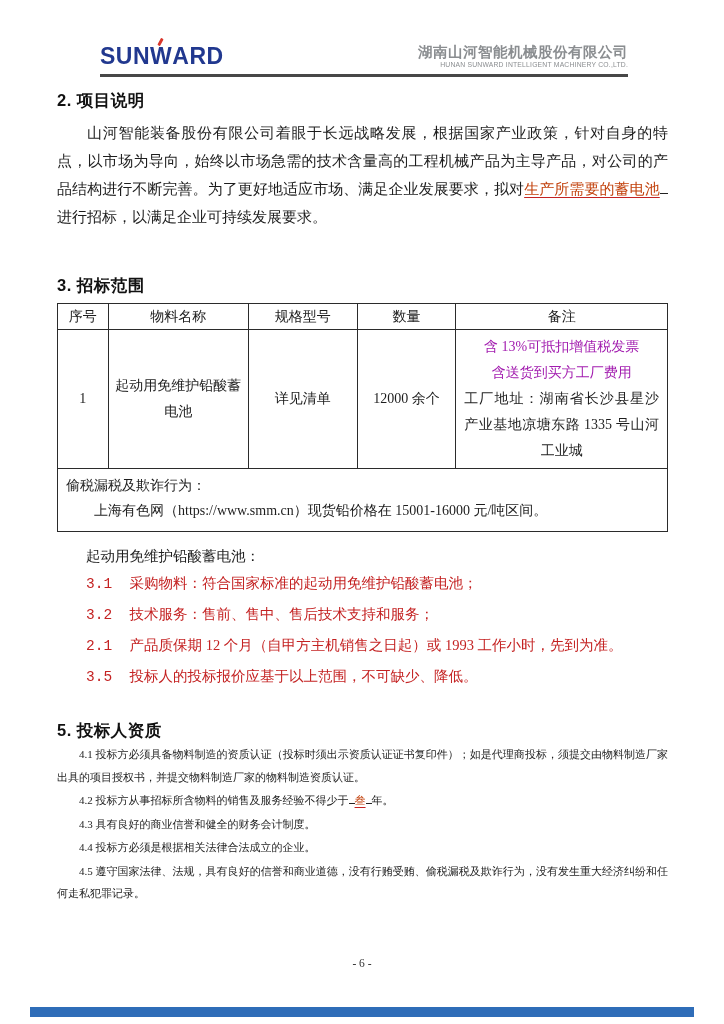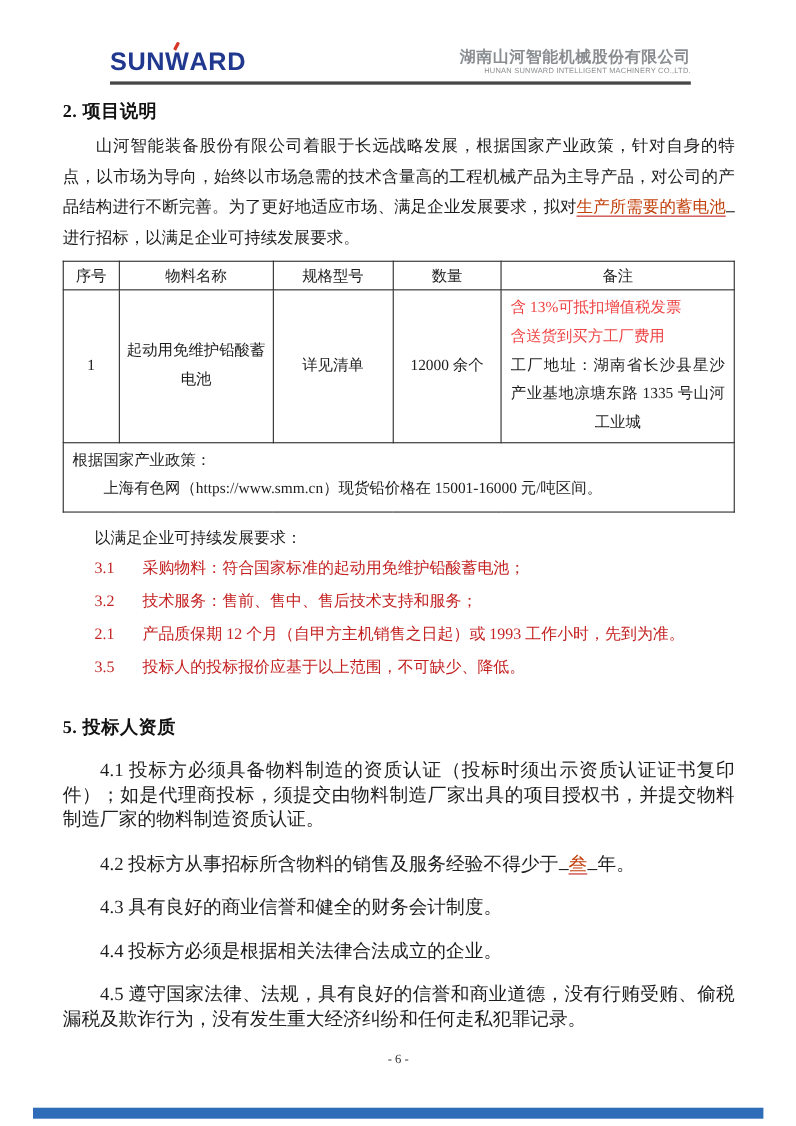--- a/index.html
+++ b/index.html
@@ -21,21 +21,21 @@
   .logo .accent { position:absolute; top:-7px; left:9px; width:3px; height:8px;
                   background:#d9362b; transform:rotate(28deg); border-radius:1px; }
   .company { text-align:right; color:#8a8d90; line-height:1.15; }
   .company .cn { font-family:Liberation Sans, sans-serif;
                  font-weight:bold; font-size:14.5px; letter-spacing:0.5px; }
   .company .en { font-size:6.8px; font-family:"Liberation Sans","DejaVu Sans",sans-serif;
                  letter-spacing:0.2px; }
   .header-rule { height:3px; background:#474747; border:none; margin:0 40px 0 43px; }
 
   
-  h2 { font-family:Liberation Serif, serif;
+  h2 { font-family:Liberation Sans, sans-serif;
        font-size:16.5px; font-weight:bold; color:#111; letter-spacing:0.5px; }
   .h2-s2 { margin-top:13px; }
   .h2-s3 { margin-top:44px; }
   .h2-s4 { margin-top:28px; }
 
   
   .para2 { margin-top:7px; font-size:15px; line-height:28px;
            text-align:justify; text-indent:2em; }
   .red-u { color:#c2410c; text-decoration:underline;
            text-decoration-color:#c42222; text-underline-offset:3px; }
@@ -44,35 +44,35 @@
 
   
   table.scope { width:100%; border-collapse:collapse; margin-top:6px;
                 font-size:14px; }
   table.scope td, table.scope th {
     border:1.5px solid #2b2b2b; text-align:center; vertical-align:middle;
     font-weight:normal; padding:3px 4px; }
   table.scope th { height:26px; }
   table.scope td.tall { height:132px; line-height:26px; }
   .remark-cell { padding:4px 8px !important; }
-  .remark-red { color:#ef4444; text-align:left; line-height:26px; }
+  .remark-red { color:#a21caf; text-align:center; line-height:26px; }
   .remark-addr { text-align:justify; text-align-last:center; line-height:26px; }
   .price-cell { text-align:left !important; padding:4px 8px 8px 8px !important; }
   .price-l1 { line-height:25px; }
   .price-l2 { line-height:25px; text-indent:2em; }
 
   
   .s3-intro { margin-top:12px; font-size:14.5px; text-indent:2em; line-height:24px; }
   .s3-item { color:#c42222; font-size:14.5px; line-height:30px;
              padding-left:2em; }
-  .s3-item .num { display:inline-block; min-width:3em; }
+  .s3-item .num { display:inline-block; min-width:3em;font-family:Liberation Mono, monospace; }
 
   
-  .s4-para { font-size:17px; line-height:22.5px; text-align:justify;
-             text-indent:2em; margin-top:17px; }
+  .s4-para { font-size:11px; line-height:22.5px; text-align:justify;
+             text-indent:2em; margin-top:1px; }
 
   
   .page-num { position:absolute; left:0; right:0; bottom:55px;
               text-align:center; font-size:11.5px; color:#333;
               font-family:"Liberation Serif","DejaVu Serif",serif; }
   .footer-bar { position:absolute; left:30px; right:30px; bottom:7px;
                 height:10px; background:#2f6db8; }
 </style>
 </head>
 <body>
@@ -86,20 +86,21 @@
     <div class="company">
       <div class="cn">湖南山河智能机械股份有限公司</div>
       <div class="en">HUNAN SUNWARD INTELLIGENT MACHINERY CO.,LTD.</div>
     </div>
   </div>
   <hr class="header-rule">
 
   <h2 class="h2-s2">2. 项目说明</h2>
   <p class="para2"><span>山河智能装备股份有限公司着眼于长远战略发展，根据国家产业政策，针对自身的特点，以市场为导向，始终以市场急需的技术含量高的工程机械产品为主导产品，对公司的产品结构进行不断完善。为了更好地适应市场、满足企业发展要求，拟对</span><span class="red-u">生产所需要的蓄电池</span><span class="ublk"></span><span>进行招标，以满足企业可持续发展要求。</span></p>
 
+  <h2 class="h2-s3">3. 招标范围</h2>
 
   <table class="scope">
     <colgroup>
       <col style="width:8.3%">
         <col style="width:23%">
         <col style="width:17.8%">
         <col style="width:16.2%">
         <col style="width:34.7%">
     </colgroup>
     <tbody>
@@ -116,28 +117,28 @@
       <td class="tall">详见清单</td>
       <td class="tall">12000 余个</td>
       <td class="tall remark-cell">
         <div class="remark-red">含 13%可抵扣增值税发票</div>
         <div class="remark-red">含送货到买方工厂费用</div>
         <div class="remark-addr">工厂地址：湖南省长沙县星沙产业基地凉塘东路 1335 号山河工业城</div>
       </td>
     </tr>
     <tr>
       <td colspan="5" class="price-cell">
-        <div class="price-l1">根据国家产业政策：</div>
+        <div class="price-l1">偷税漏税及欺诈行为：</div>
         <div class="price-l2">上海有色网（https://www.smm.cn）现货铅价格在 15001-16000 元/吨区间。</div>
       </td>
     </tr>
   </tbody>
     </table>
 
-  <p class="s3-intro">以满足企业可持续发展要求：</p>
+  <p class="s3-intro">起动用免维护铅酸蓄电池：</p>
 
   <div class="s3-item"><span class="num">3.1</span><span>采购物料：符合国家标准的起动用免维护铅酸蓄电池；</span></div>
   <div class="s3-item"><span class="num">3.2</span><span>技术服务：售前、售中、售后技术支持和服务；</span></div>
   <div class="s3-item"><span class="num">2.1</span><span>产品质保期 12 个月（自甲方主机销售之日起）或 1993 工作小时，先到为准。</span></div>
   <div class="s3-item"><span class="num">3.5</span><span>投标人的投标报价应基于以上范围，不可缺少、降低。</span></div>
 
   <h2 class="h2-s4">5. 投标人资质</h2>
   <p class="s4-para">4.1 投标方必须具备物料制造的资质认证（投标时须出示资质认证证书复印件）；如是代理商投标，须提交由物料制造厂家出具的项目授权书，并提交物料制造厂家的物料制造资质认证。</p>
   <p class="s4-para"><span>4.2 投标方从事招标所含物料的销售及服务经验不得少于</span><span class="ublk"></span><span class="red-u">叁</span><span class="ublk"></span><span>年。</span></p>
   <p class="s4-para">4.3 具有良好的商业信誉和健全的财务会计制度。</p>

